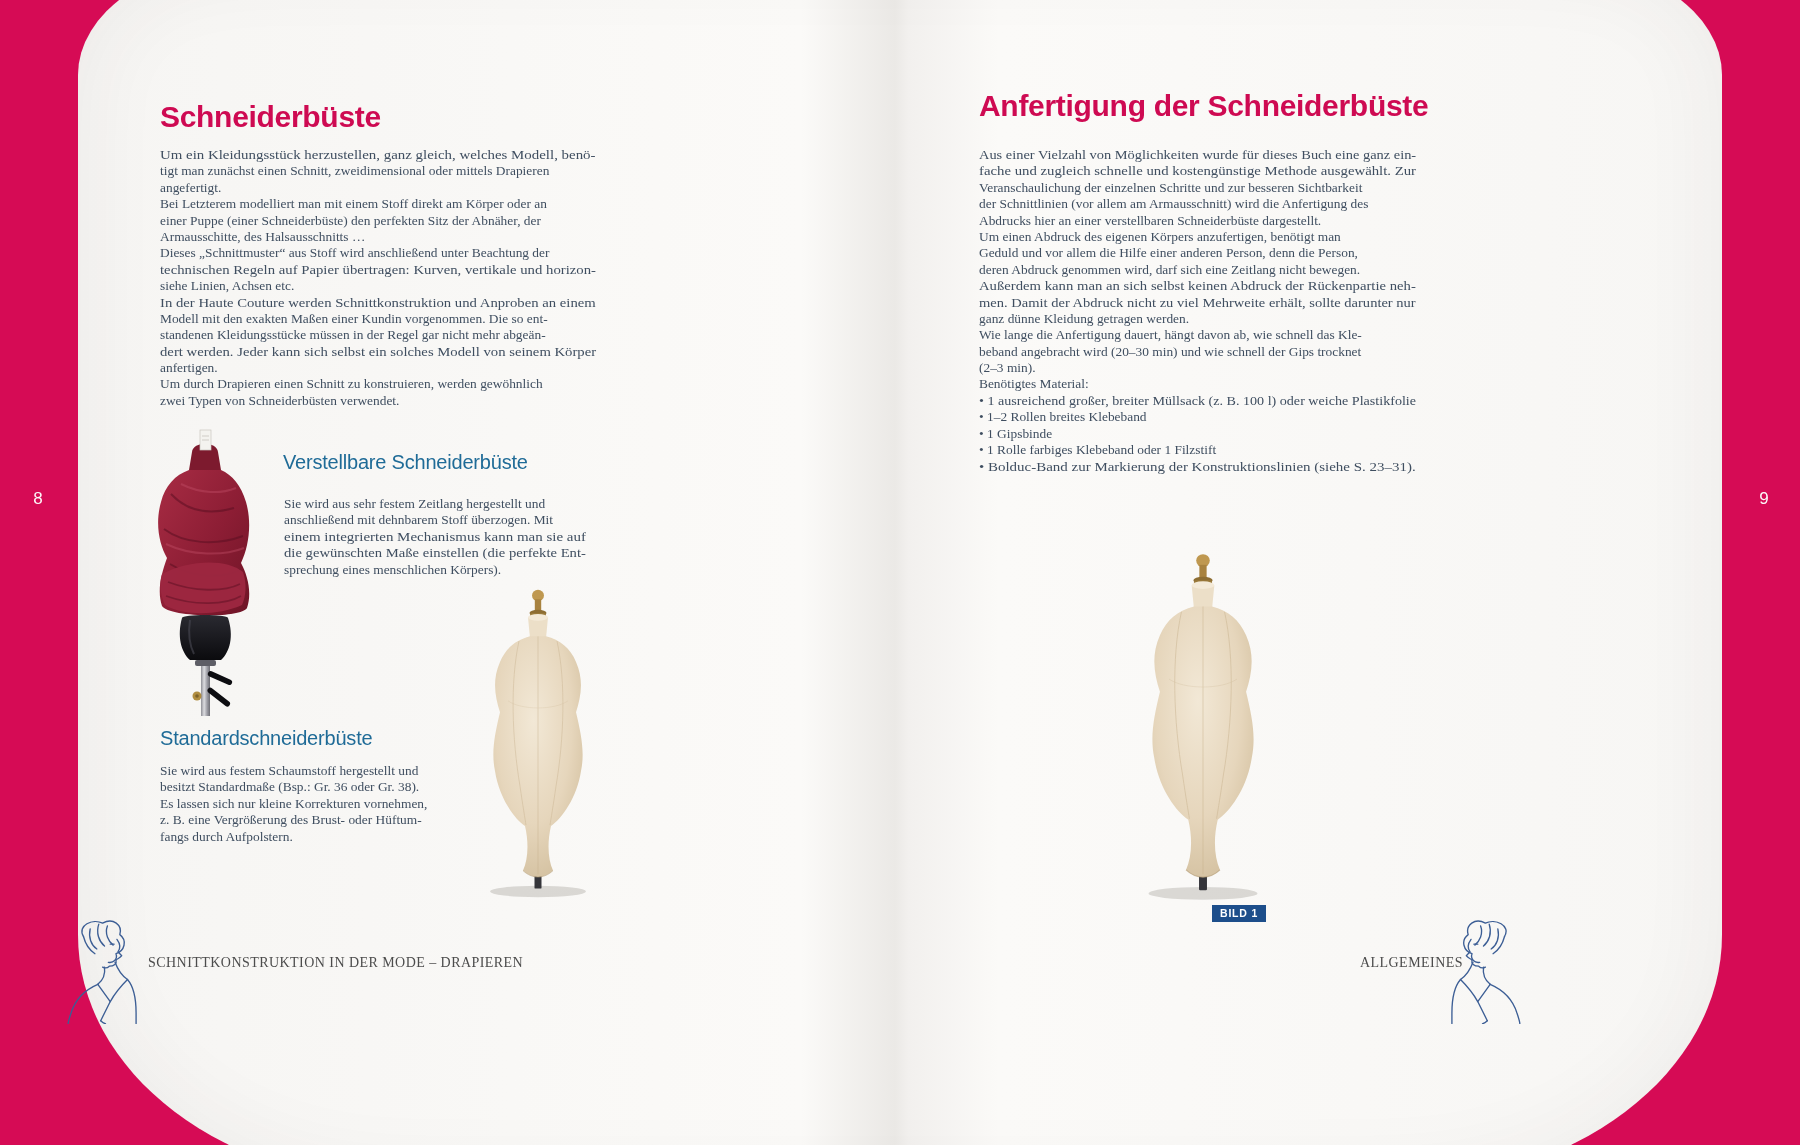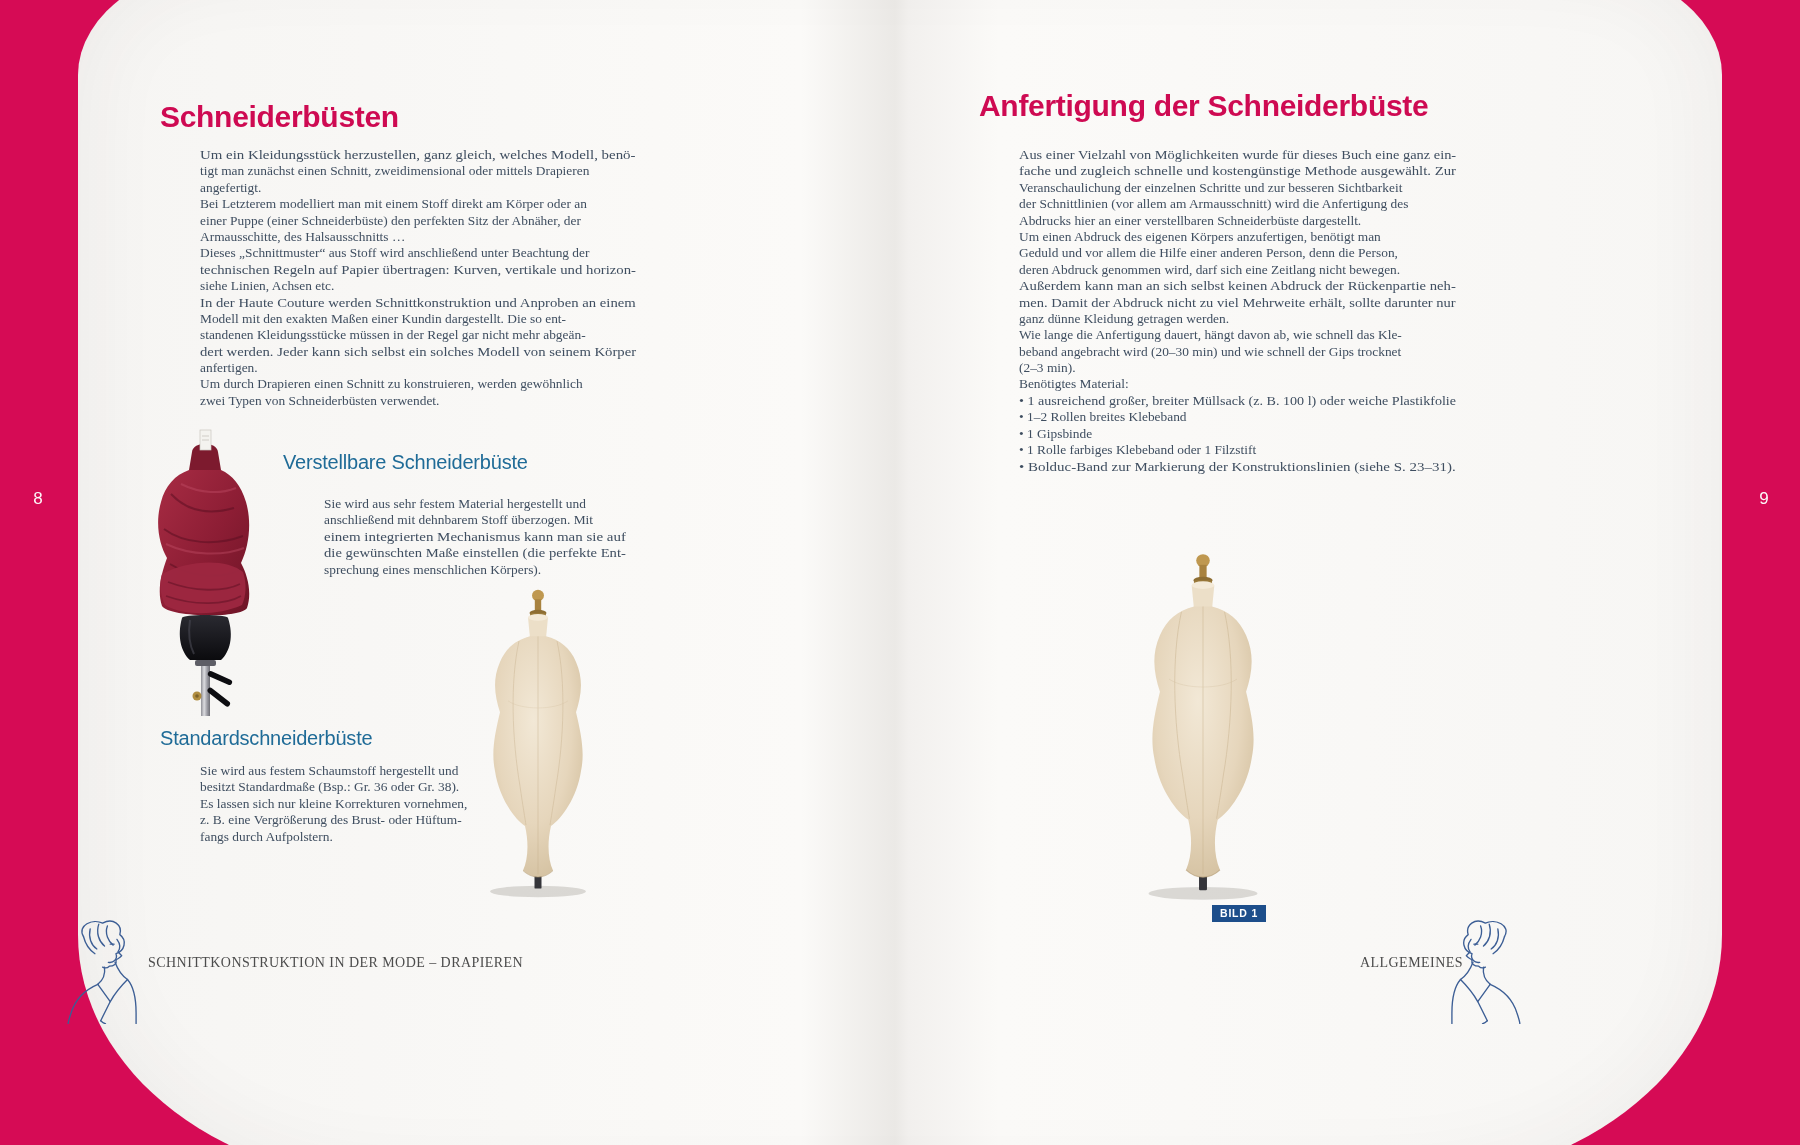--- a/index.html
+++ b/index.html
@@ -24,21 +24,21 @@
     letter-spacing:-0.3px;white-space:nowrap;
   }
   .subhead{
     position:absolute;color:var(--subheading-blue);font-size:20px;font-weight:400;
     letter-spacing:-0.2px;white-space:nowrap;
   }
   .copy{
     position:absolute;font-family:"Liberation Serif",serif;color:var(--body-text);
     font-size:13.4px;line-height:16.4px;
   }
-  .copy .tline{white-space:nowrap;height:16.4px;margin-left:40px;}
+  .copy .tline{white-space:nowrap;height:16.4px;}
   .copy .tline span{display:inline-block;transform-origin:0 50%;}
   .copy.small{line-height:16.3px;}
   .footer{
     position:absolute;font-size:14px;color:var(--footer-text);
     letter-spacing:0.45px;white-space:nowrap;font-family:Liberation Serif, serif;
   }
   .figlabel{
     position:absolute;background:var(--figure-label-bg);color:#ffffff;
     font-size:10.5px;font-weight:bold;letter-spacing:0.8px;
     padding:2px 8px 3px 8px;white-space:nowrap;
@@ -91,34 +91,34 @@
       <path d="M60,299 C69,308 81,308 90,299" stroke="#b59e78" stroke-width="1" fill="none" opacity="0.6"></path>
     </g>
   </defs>
 </svg>
 
 <div class="spread"></div>
 
 <div class="pagenum" style="left:26px;top:489px;">8</div>
 <div class="pagenum" style="left:1752px;top:489px;">9</div>
 
-<div class="title" style="left:160px;top:100px;">Schneiderbüsten</div>
+<div class="title" style="left:160px;top:100px;">Schneiderbüste</div>
 
 <div class="copy" style="left:160px;top:147px;width:436px;">
     <div class="tline"><span style="transform: scaleX(1.1122);">Um ein Kleidungsstück herzustellen, ganz gleich, welches Modell, benö-</span></div>
     <div class="tline"><span>tigt man zunächst einen Schnitt, zweidimensional oder mittels Drapieren</span></div>
     <div class="tline"><span>angefertigt.</span></div>
     <div class="tline"><span>Bei Letzterem modelliert man mit einem Stoff direkt am Körper oder an</span></div>
     <div class="tline"><span>einer Puppe (einer Schneiderbüste) den perfekten Sitz der Abnäher, der</span></div>
     <div class="tline"><span>Armausschitte, des Halsausschnitts …</span></div>
     <div class="tline"><span>Dieses „Schnittmuster“ aus Stoff wird anschließend unter Beachtung der</span></div>
     <div class="tline"><span style="transform: scaleX(1.101);">technischen Regeln auf Papier übertragen: Kurven, vertikale und horizon-</span></div>
     <div class="tline"><span>siehe Linien, Achsen etc.</span></div>
     <div class="tline"><span style="transform: scaleX(1.0982);">In der Haute Couture werden Schnittkonstruktion und Anproben an einem</span></div>
-    <div class="tline"><span>Modell mit den exakten Maßen einer Kundin dargestellt. Die so ent-</span></div>
+    <div class="tline"><span>Modell mit den exakten Maßen einer Kundin vorgenommen. Die so ent-</span></div>
     <div class="tline"><span>standenen Kleidungsstücke müssen in der Regel gar nicht mehr abgeän-</span></div>
     <div class="tline"><span style="transform: scaleX(1.0982);">dert werden. Jeder kann sich selbst ein solches Modell von seinem Körper</span></div>
     <div class="tline"><span>anfertigen.</span></div>
     <div class="tline"><span>Um durch Drapieren einen Schnitt zu konstruieren, werden gewöhnlich</span></div>
     <div class="tline"><span>zwei Typen von Schneiderbüsten verwendet.</span></div>
   </div>
 
 <div class="photo" style="left:146px;top:424px;width:120px;height:292px;">
   <svg width="120" height="292" viewBox="0 0 120 292">
     <path d="M46,28 C47,17 71,17 72,28 L75,46 H43 Z" fill="#7d1a2e"></path>
@@ -145,21 +145,21 @@
     <rect x="55" y="242" width="9" height="50" fill="url(#poleG)"></rect>
     <rect x="62" y="246" width="26" height="5.5" rx="2.7" fill="#0d0d11" transform="rotate(24 62 249)"></rect>
     <rect x="62" y="262" width="27" height="5.5" rx="2.7" fill="#0d0d11" transform="rotate(38 62 265)"></rect>
     <circle cx="51" cy="272" r="4.5" fill="#b08d40"></circle>
     <circle cx="51" cy="272" r="1.8" fill="#7c6128"></circle>
   </svg>
 </div>
 
 <div class="subhead" style="left:283px;top:451px;width:304px;text-align:left;">Verstellbare Schneiderbüste</div>
 <div class="copy small" style="left:284px;top:496px;width:302px;">
-    <div class="tline"><span>Sie wird aus sehr festem Material hergestellt und</span></div>
+    <div class="tline"><span>Sie wird aus sehr festem Zeitlang hergestellt und</span></div>
     <div class="tline"><span>anschließend mit dehnbarem Stoff überzogen. Mit</span></div>
     <div class="tline"><span style="transform: scaleX(1.1185);">einem integrierten Mechanismus kann man sie auf</span></div>
     <div class="tline"><span style="transform: scaleX(1.0942);">die gewünschten Maße einstellen (die perfekte Ent-</span></div>
     <div class="tline"><span>sprechung eines menschlichen Körpers).</span></div>
   </div>
 
 <div class="subhead" style="left:160px;top:727px;">Standardschneiderbüste</div>
 <div class="copy small" style="left:160px;top:763px;width:300px;">
     <div class="tline"><span>Sie wird aus festem Schaumstoff hergestellt und</span></div>
     <div class="tline"><span>besitzt Standardmaße (Bsp.: Gr. 36 oder Gr. 38).</span></div>

